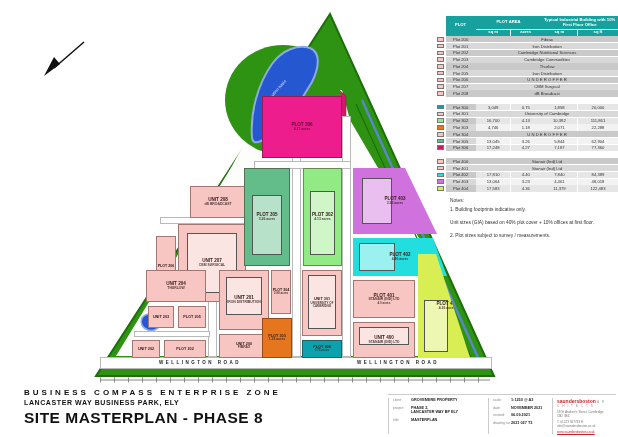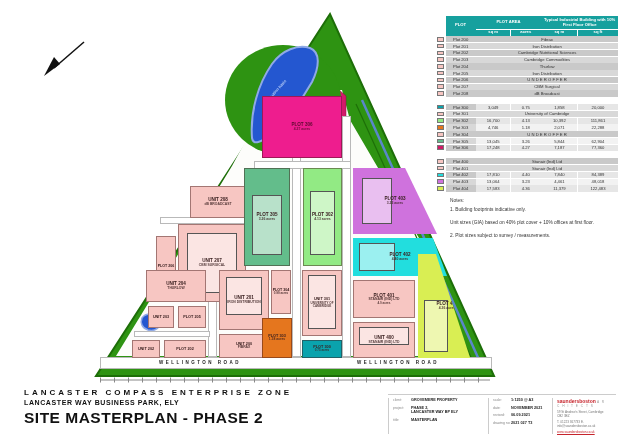--- a/index.html
+++ b/index.html
@@ -325,23 +325,23 @@
     </div>
 
   <div id="notes">
     <div>Notes:</div>
     <div>1. Building footprints indicative only.</div>
     <div style="margin-top:4px">Unit sizes (GIA) based on 40% plot cover + 10% offices at first floor.</div>
     <div style="margin-top:4px">2. Plot sizes subject to survey / measurements.</div>
   </div>
 
   <div id="tb-left">
-    <div id="tb-zone">LANCASTER COMPASS ENTERPRISE ZONE</div>
+    <div id="tb-zone">BUSINESS COMPASS ENTERPRISE ZONE</div>
     <div id="tb-park">LANCASTER WAY BUSINESS PARK, ELY</div>
-    <div id="tb-title">SITE MASTERPLAN - PHASE 2</div>
+    <div id="tb-title">SITE MASTERPLAN - PHASE 8</div>
   </div>
 
   <div id="tb-right">
     <div class="tb-col" style="width:100px;">
       <div class="tb-row">
         <span class="tb-lab">client:</span>
         <span class="tb-val">GROVEMERE PROPERTY</span>
       </div>
       <div class="tb-row">
         <span class="tb-lab">project:</span>

